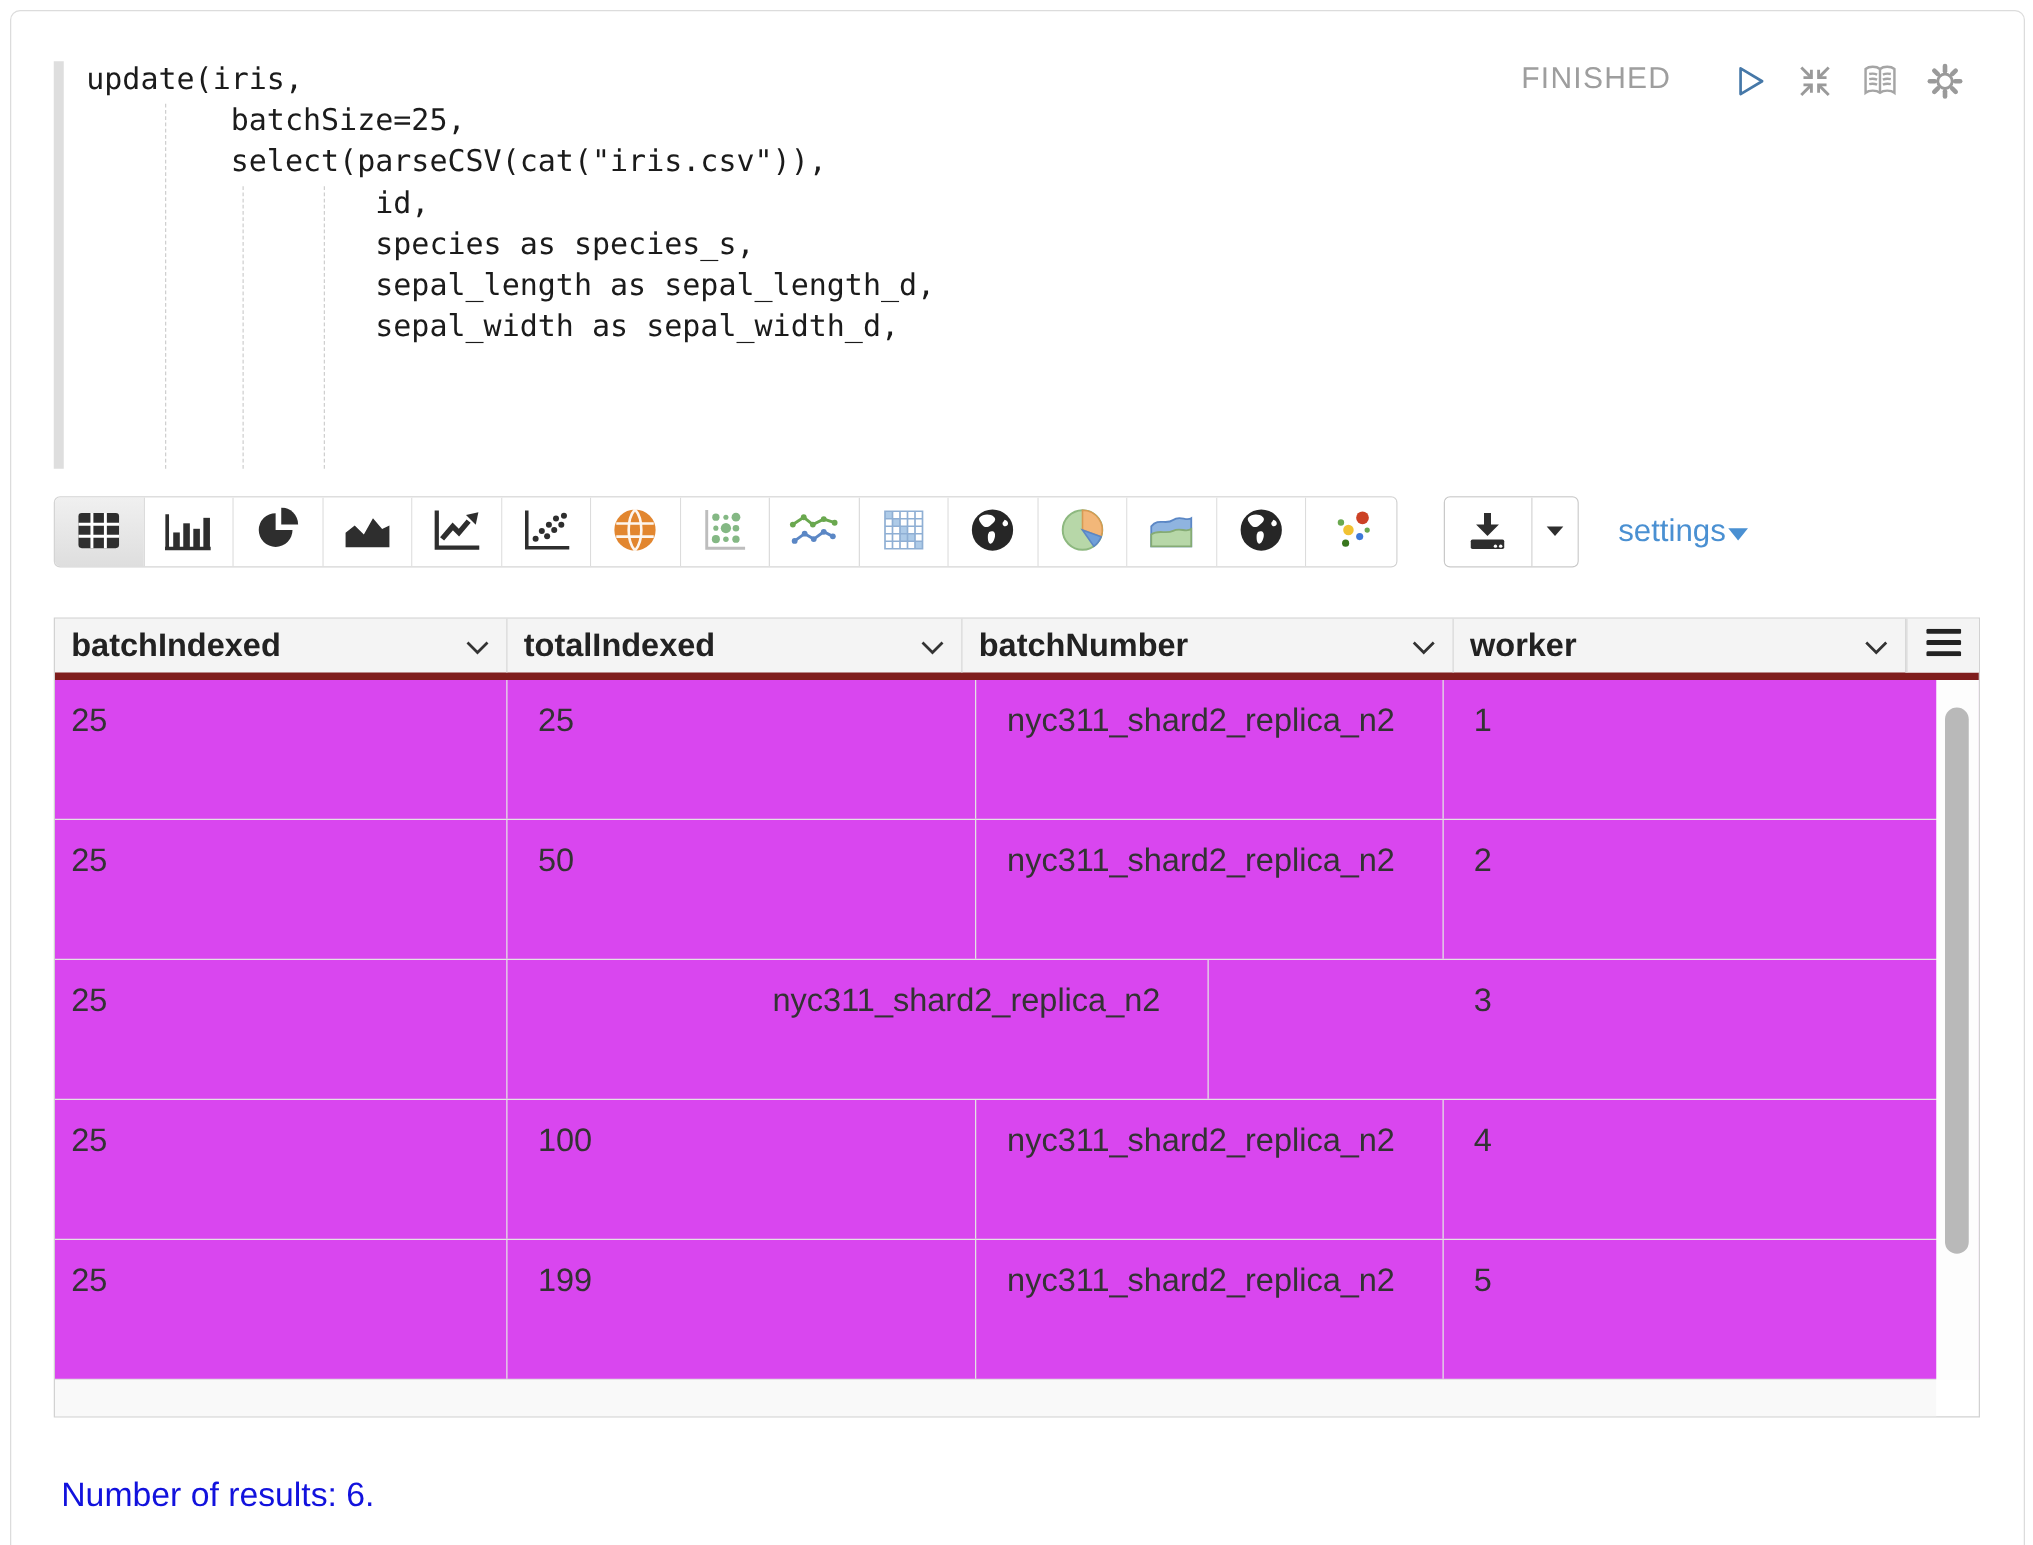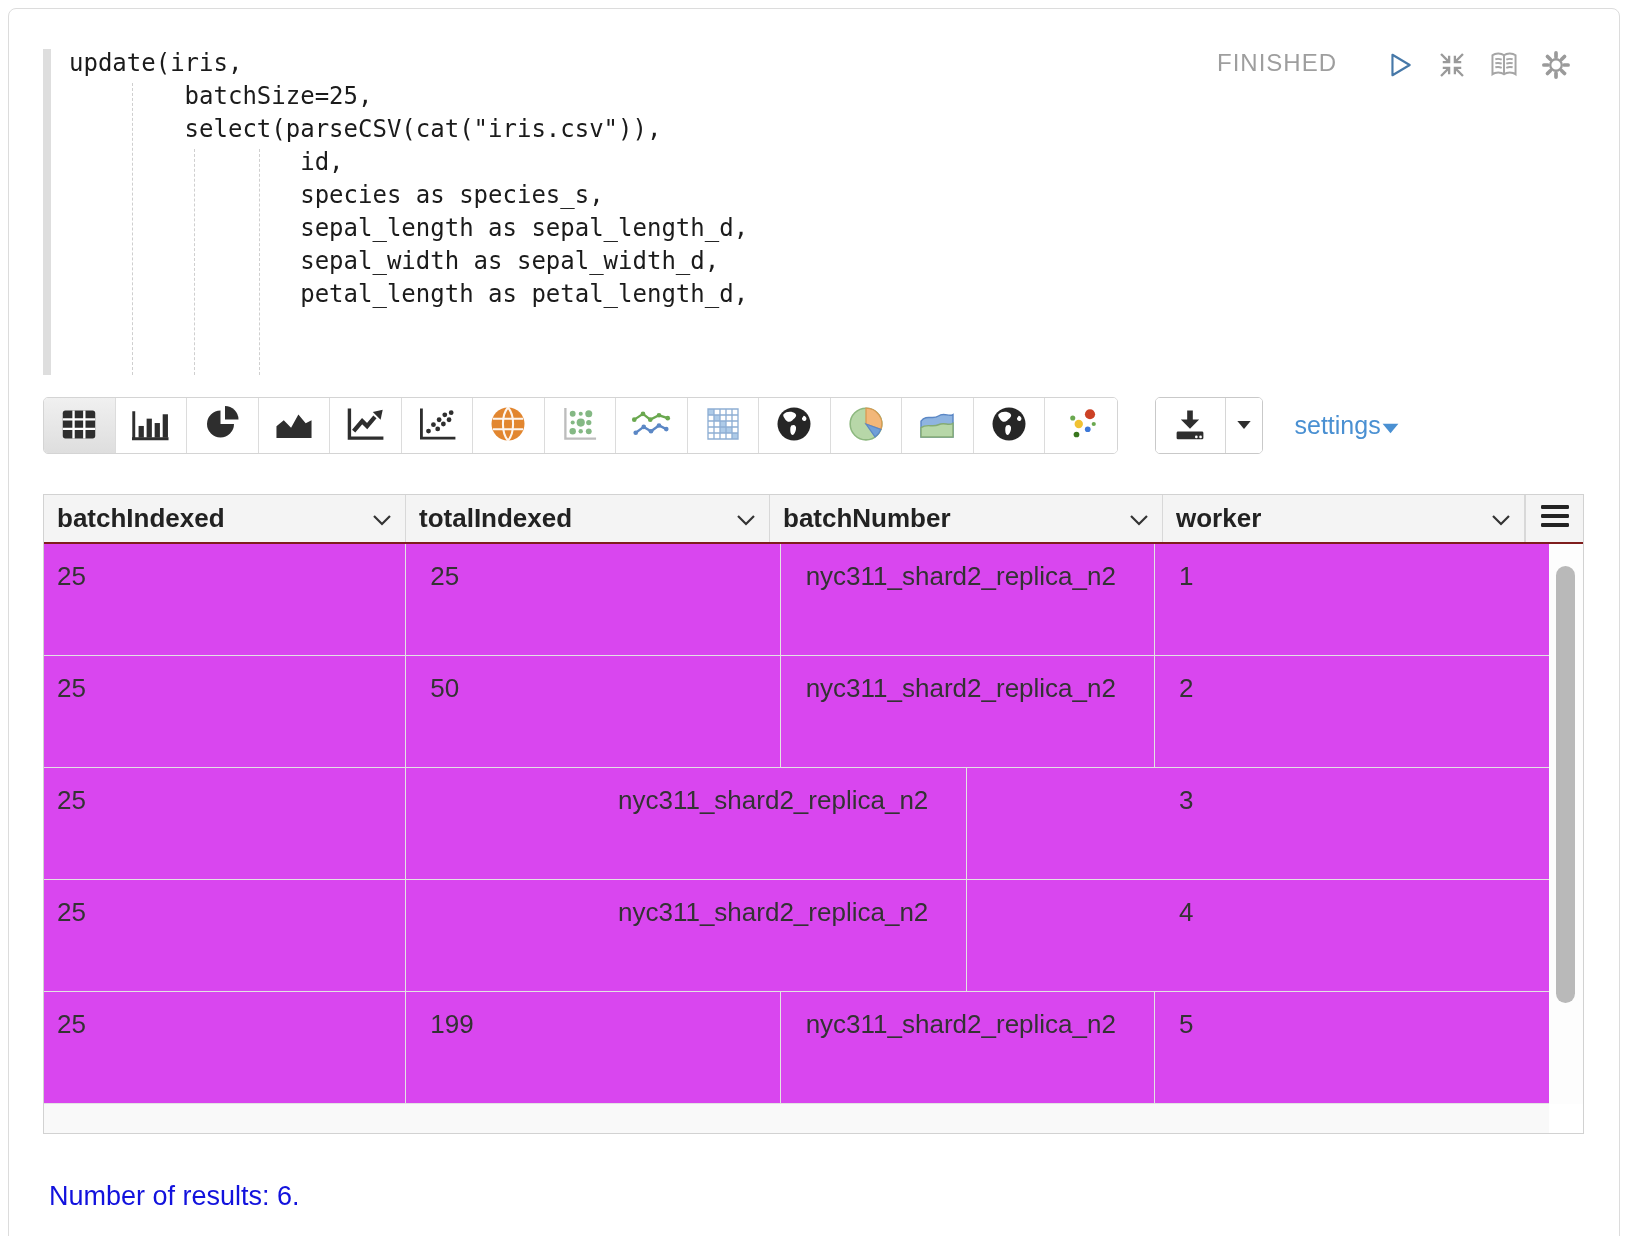--- a/index.html
+++ b/index.html
@@ -39,21 +39,21 @@
   .dl-btn { width:69px; height:55px; display:flex; align-items:center; justify-content:center;
             background:#fff; border:none; cursor:pointer; }
   .caret-btn { width:37px; height:55px; display:flex; align-items:center; justify-content:center;
                background:#fff; border:none; border-left:1px solid #d6d6d6; cursor:pointer; }
   .settings-link { margin-left:32px; display:flex; align-items:center; gap:1px;
                    color:#4a90d2; font-size:25px; text-decoration:none; cursor:pointer; }
 
   
   .grid { position:absolute; left:34px; top:485px; width:1541px;
           border:1px solid #d2d2d2; background:#fff; }
-  .thead { display:flex; height:49px; background:#f4f4f4; border-bottom:2px solid #7f1d1d; }
+  .thead { display:flex; height:49px; background:#f4f4f4; border-bottom:6px solid #7f1d1d; }
   .th { display:flex; align-items:center; justify-content:space-between; padding:0 13px;
         font-size:26px; font-weight:bold; color:#222; border-right:1px solid #d8d8d8; cursor:pointer; }
   .th.c0 { width:362px; } .th.c1 { width:364px; } .th.c2 { width:362px; } .th.c3 { width:393px; }
   .th.menu { flex:1; justify-content:center; border-right:none; border-left:1px solid #d8d8d8;
              background:#f4f4f4; }
   .tbody { position:relative; height:560px; }
   .tr { display:flex; height:112px; border-bottom:1px solid #e3e3e3; background:#d946ef;justify-content:space-between; }
   .td { padding:12px 13px; font-size:26px; color:#333; line-height:40px;
         border-right:1px solid #e3e3e3; word-break:break-all; overflow:hidden; }
   .td.c0 { width:362px; } .td.c1 { width:364px; } .td.c2 { width:362px; } .td.c3 { width:417px; }
@@ -75,21 +75,20 @@
     <div class="indent-guide g2"></div>
     <div class="indent-guide g3"></div>
     <div class="codewrap">
       <div class="codeline">update(iris,</div>
       <div class="codeline">        batchSize=25,</div>
       <div class="codeline">        select(parseCSV(cat("iris.csv")),</div>
       <div class="codeline">                id,</div>
       <div class="codeline">                species as species_s,</div>
       <div class="codeline">                sepal_length as sepal_length_d,</div>
       <div class="codeline">                sepal_width as sepal_width_d,</div>
-      <div class="codeline">                petal_length as petal_length_d,</div>
     </div>
   </div>
 
   <div class="para-controls">
     <span class="status">FINISHED</span>
     <button class="pctl">
       <span>
         <svg width="28" height="28" viewBox="0 0 26 26">
             <path d="M6 3.5 L22 13 6 22.5 Z" fill="none" stroke="#4678a8" stroke-width="2" stroke-linejoin="round"></path>
           </svg>
@@ -409,20 +408,21 @@
         <div class="td c2">nyc311_shard2_replica_n2</div>
         <div class="td c3">2</div>
       </div>
       <div class="tr">
         <div class="td c0">25</div>
         <div class="td c2">nyc311_shard2_replica_n2</div>
         <div class="td c3">3</div>
       </div>
       <div class="tr">
         <div class="td c0">25</div>
+        <div class="td c1">100</div>
         <div class="td c2">nyc311_shard2_replica_n2</div>
         <div class="td c3">4</div>
       </div>
       <div class="tr">
         <div class="td c0">25</div>
         <div class="td c1">199</div>
         <div class="td c2">nyc311_shard2_replica_n2</div>
         <div class="td c3">5</div>
       </div>
       <div class="vscroll">

